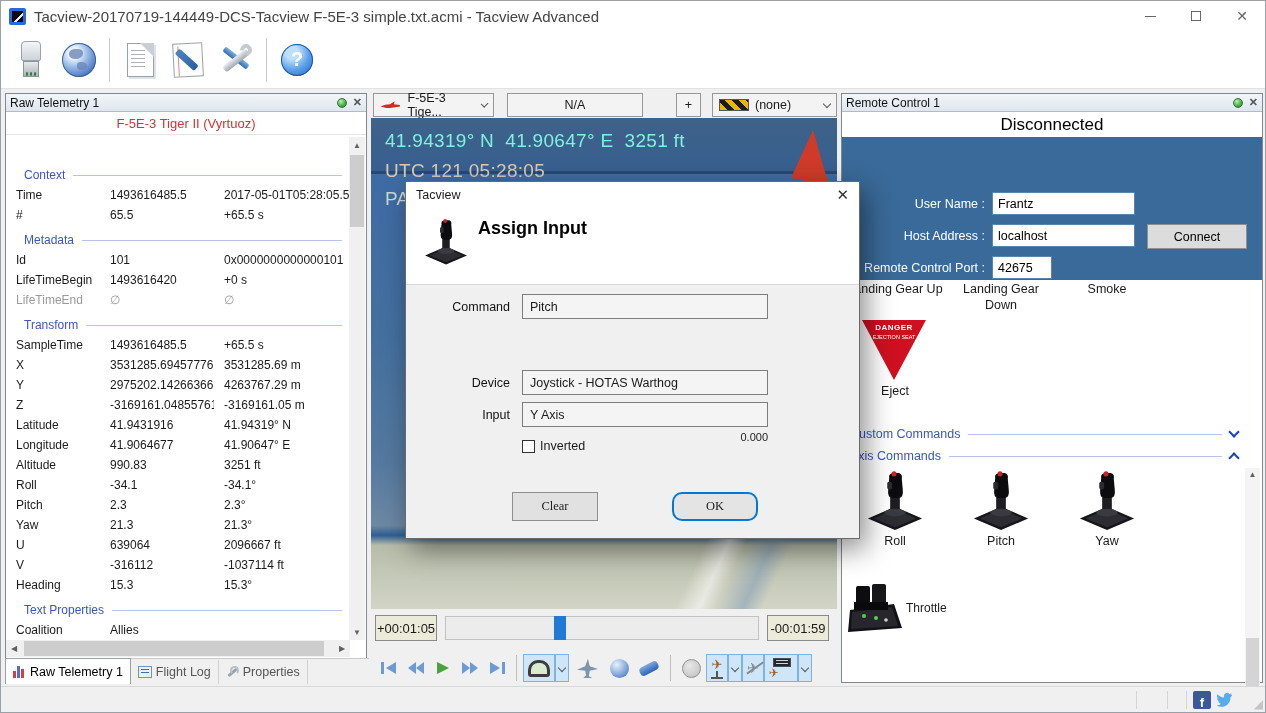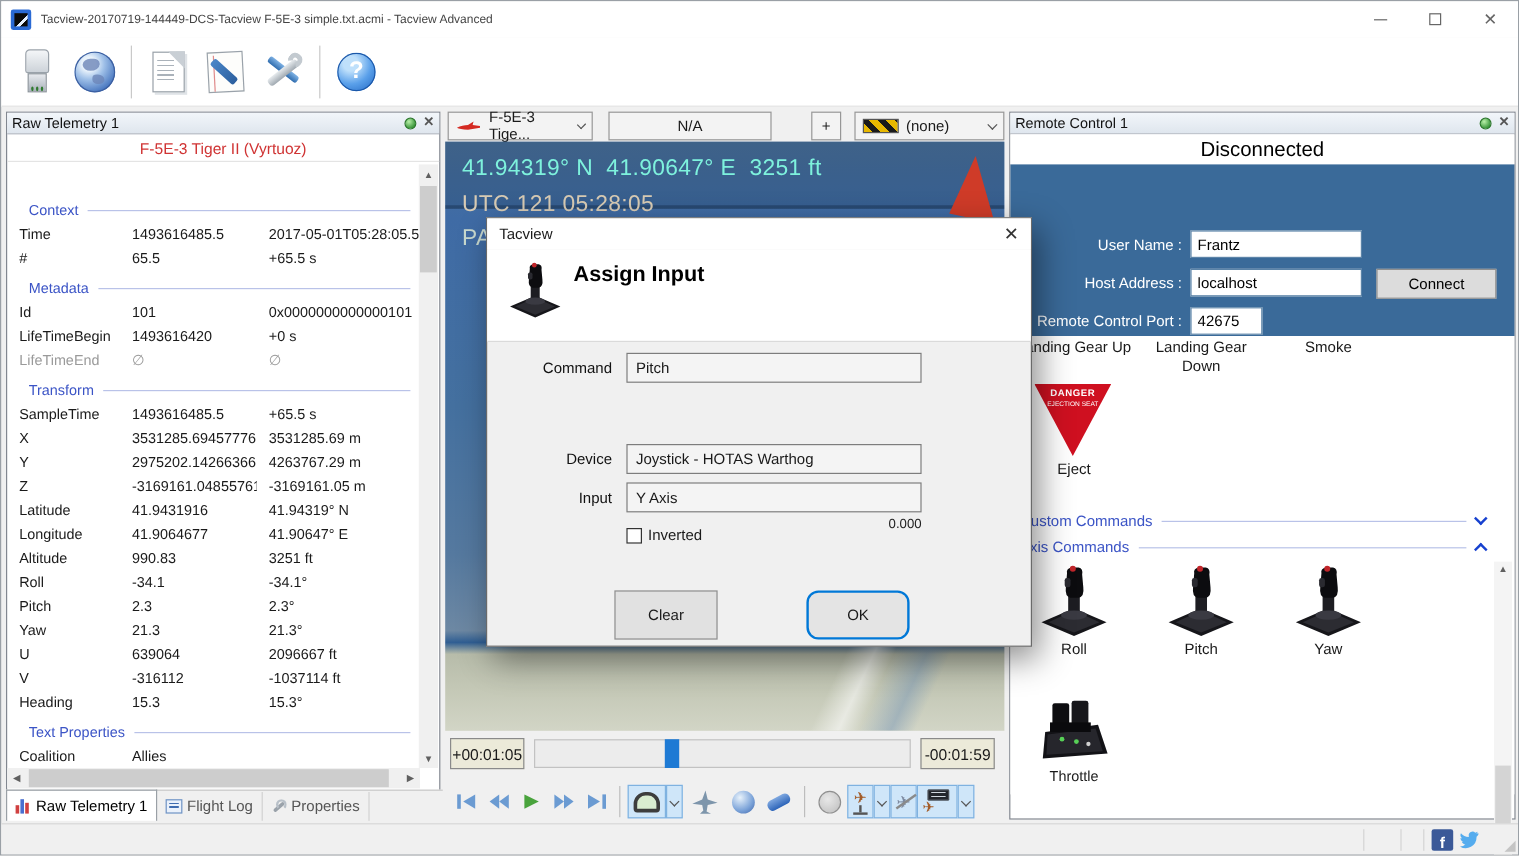--- a/index.html
+++ b/index.html
@@ -6,21 +6,21 @@
   *{box-sizing:border-box;}
   .win{position:relative;width:1266px;height:713px;background:#f0f0f0;
        font-family:"Liberation Sans",sans-serif;font-size:12px;color:#1a1a1a;
        border:1px solid #9aa0a6;overflow:hidden;}
   
   .titlebar{position:absolute;left:0;top:0;width:100%;height:30px;background:#fff;
             display:flex;align-items:center;padding-left:8px;}
   .appicon{width:17px;height:17px;border-radius:2px;background:#2a6ad4;position:relative;margin-right:8px;flex:0 0 auto;}
   .appicon:before{content:"";position:absolute;left:3px;top:3px;width:11px;height:11px;
      background:linear-gradient(135deg,#0b0b0b 0 55%,#e8f2ff 55% 70%,#0b0b0b 70%);}
-  .wtitle{color:#444;font-size:10px;white-space:nowrap;}
+  .wtitle{color:#444;font-size:15px;white-space:nowrap;}
   .wctrls{position:absolute;right:0;top:0;height:30px;display:flex;}
   .wbtn{width:46px;height:30px;display:flex;align-items:center;justify-content:center;color:#555;}
   .glyph-min{width:11px;height:0;border-top:1px solid #666;}
   .glyph-max{width:10px;height:10px;border:1px solid #666;}
   .glyph-close{font-size:14px;color:#666;line-height:1;}
   
   .toolbar{position:absolute;left:0;top:30px;width:100%;height:58px;background:#fff;
            display:flex;align-items:center;padding-left:6px;border-bottom:1px solid #e2e2e2;}
   .tbtn{width:48px;height:52px;display:flex;align-items:center;justify-content:center;}
   .tsep{width:1px;height:44px;background:#c9c9c9;margin:0 6px;}
@@ -158,42 +158,42 @@
   .eject .seat{position:absolute;left:0;top:14px;width:100%;text-align:center;font-size:5.5px;line-height:1.2;}
   .ejlabel{position:absolute;left:0;top:104px;width:106px;text-align:center;font-size:12.5px;}
   .sechead{position:absolute;left:8px;display:flex;align-items:center;width:388px;color:#3b54c6;font-size:12.5px;}
   .sechead .rule{flex:1;height:0;border-top:1px solid #b9c2e8;margin:0 8px;}
   .bchev{width:8px;height:8px;border-right:2px solid #1741cf;border-bottom:2px solid #1741cf;}
   .bchev.down{transform:rotate(45deg);margin-top:-4px;}
   .bchev.up{transform:rotate(225deg);margin-top:4px;}
   .axisgrid{position:absolute;left:0;top:190px;width:318px;display:flex;}
   .axcell{width:106px;display:flex;flex-direction:column;align-items:center;}
   .axcell .lbl{margin-top:2px;font-size:12.5px;}
-  .throtcell{position:absolute;left:0;top:296px;width:106px;display:flex;flex-direction:column;align-items:center;}
+  .throtcell{position:absolute;left:0;top:296px;width:106px;display:flex;flex-direction:row;align-items:center;}
   .rscroll{position:absolute;right:2px;top:188px;width:15px;height:378px;background:#f4f4f4;}
   .rscroll .up,.rscroll .dn{position:absolute;left:0;width:15px;text-align:center;color:#606060;font-size:8px;}
   .rscroll .up{top:2px;}
   .rscroll .thumb{position:absolute;left:1px;top:170px;width:13px;height:190px;background:#d4d4d4;}
   
   .dialog{position:absolute;left:404px;top:180px;width:455px;height:358px;background:#f0f0f0;
      border:1px solid #6a6a6a;box-shadow:6px 10px 26px rgba(0,0,0,.45);z-index:50;}
   .dtitle{height:26px;background:#fff;display:flex;align-items:center;padding:0 10px;font-size:12.5px;}
   .dclose{margin-left:auto;font-size:15px;color:#333;}
   .dheader{height:77px;background:#fff;border-bottom:1px solid #dadada;position:relative;}
   .dheader .jicon{position:absolute;left:16px;top:6px;}
   .dh-title{position:absolute;left:72px;top:10px;font-size:18px;font-weight:bold;color:#000;}
   .dh-sub{position:absolute;left:72px;top:40px;font-size:12.5px;color:#222;}
   .dlabel{position:absolute;width:104px;text-align:right;font-size:12.5px;color:#111;}
   .dbox{position:absolute;left:116px;width:246px;height:25px;background:#f4f4f4;border:1px solid #7d7d7d;
         display:flex;align-items:center;padding:0 7px;font-size:12.5px;}
   .axval{position:absolute;left:262px;width:100px;text-align:right;font-size:11px;color:#222;}
   .chkrow{position:absolute;left:116px;display:flex;align-items:center;gap:5px;font-size:12.5px;}
   .chk{width:13px;height:13px;background:#fff;border:1px solid #333;}
-  .dbtn{position:absolute;width:86px;height:41px;background:#e1e1e1;border:1px solid #8f8f8f;
-        display:flex;align-items:center;justify-content:center;font-size:12.5px;}
+  .dbtn{position:absolute;width:86px;height:29px;background:#e1e1e1;border:1px solid #8f8f8f;
+        display:flex;align-items:center;justify-content:center;font-size:12.5px;font-family:Liberation Serif, serif;}
   .dbtn.ok{border:2px solid #0078d7;background:#e4e4e4;}
   
   .statusbar{position:absolute;left:0;bottom:0;width:100%;height:26px;background:#f0f0f0;border-top:1px solid #d8d8d8;}
   .ssep{position:absolute;top:4px;width:1px;height:18px;background:#d4d4d4;}
   .fb{position:absolute;top:4px;width:18px;height:18px;background:#3b5998;border-radius:2px;color:#fff;
       font-weight:bold;display:flex;align-items:flex-end;justify-content:center;font-size:13px;line-height:1;}
   .tw{position:absolute;top:4px;}
   .grip{position:absolute;right:2px;bottom:1px;color:#c4c4c4;font-size:12px;}
   .hidden-defs{position:absolute;width:0;height:0;overflow:hidden;}
 </style>

